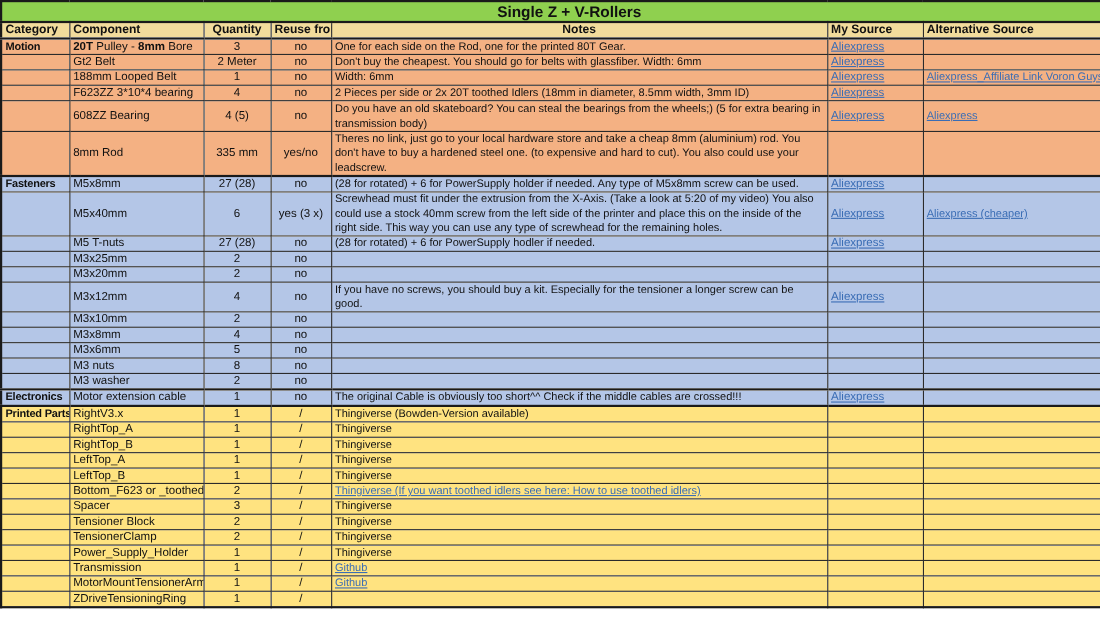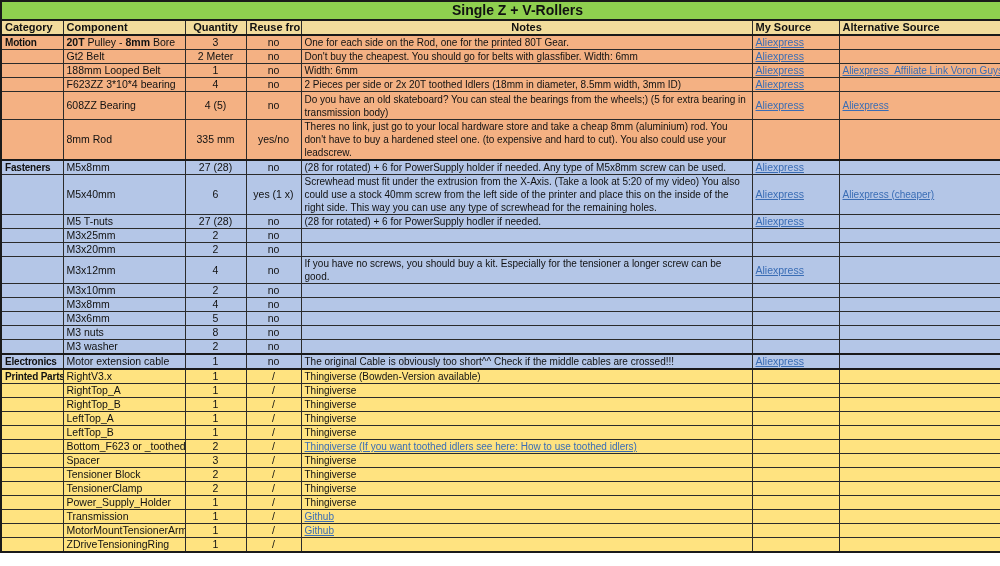--- a/index.html
+++ b/index.html
@@ -111,21 +111,21 @@
         <td class="align-center">27 (28)</td>
         <td class="align-center">no</td>
         <td class="notes wrap">(28 for rotated) + 6 for PowerSupply holder if needed. Any type of M5x8mm screw can be used.</td>
         <td><span class="link">Aliexpress</span></td>
         <td style="font-size: 10px;"></td>
       </tr>
       <tr class="sec-fasteners" style="height: 40px;">
         <td class="cat"></td>
         <td>M5x40mm</td>
         <td class="align-center">6</td>
-        <td class="align-center">yes (1 x)</td>
+        <td class="align-center">yes (3 x)</td>
         <td class="notes wrap">Screwhead must fit under the extrusion from the X-Axis. (Take a look at 5:20 of my video) You also could use a stock 40mm screw from the left side of the printer and place this on the inside of the right side. This way you can use any type of screwhead for the remaining holes.</td>
         <td><span class="link">Aliexpress</span></td>
         <td style="font-size: 10px;"><span class="link">Aliexpress (cheaper)</span></td>
       </tr>
       <tr class="sec-fasteners" style="height: 13px;">
         <td class="cat"></td>
         <td>M5 T-nuts</td>
         <td class="align-center">27 (28)</td>
         <td class="align-center">no</td>
         <td class="notes wrap">(28 for rotated) + 6 for PowerSupply hodler if needed.</td>

